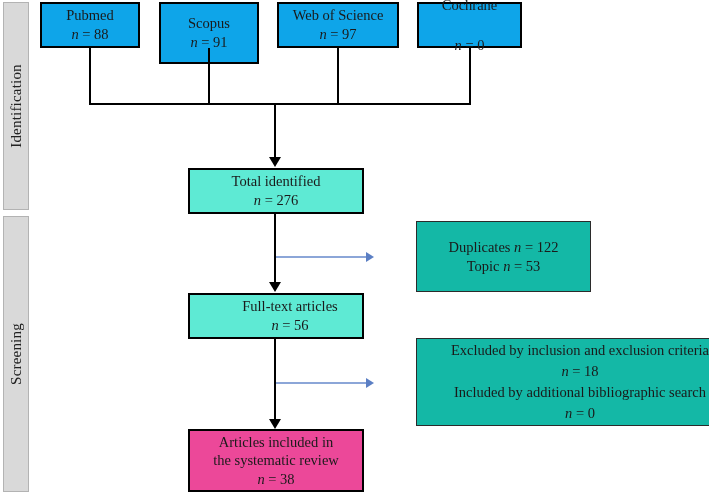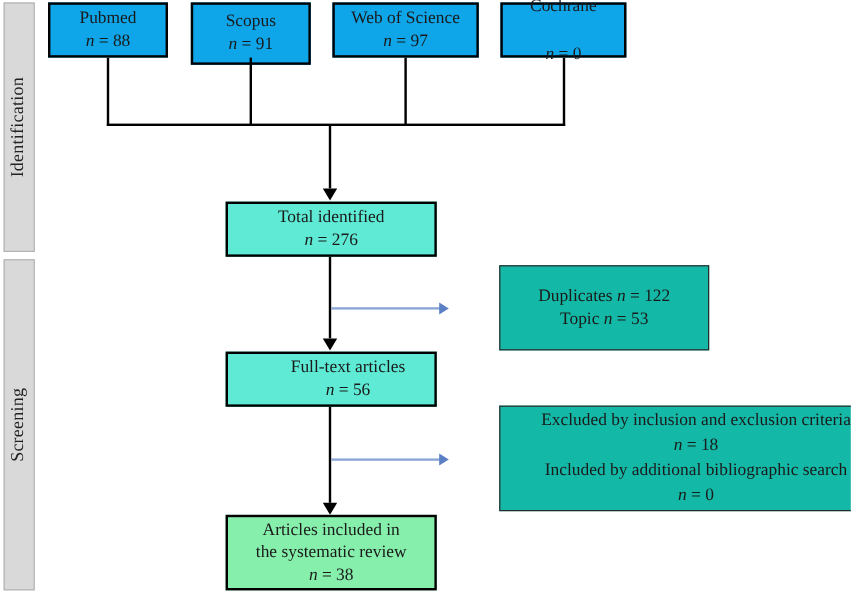--- a/index.html
+++ b/index.html
@@ -58,21 +58,21 @@
   .node .line {
     display: block;
     white-space: nowrap;
   }
   .node .line i {
     font-style: italic;
   }
 
   .src      { background: #0ea5e9; }
   .process  { background: #5eead4; }
-  .result   { background: #86efac; }
+  .result   { background: #ec4899; }
   .excluded {
     background: #14b8a6;
     border: 1.5px solid #2b2b2b;
     margin-left: 40px;
   }
 
   
   .vline {
     position: absolute;
     background: #000000;
@@ -116,21 +116,21 @@
 
   <div class="stage-band" style="left:3px; top:216px; width:26px; height:276px;">
     <span class="stage-label">Screening</span>
   </div>
 
   <div class="node src" style="left:40px; top:2px; width:100px; height:46px;">
     <span class="line">Pubmed</span>
     <span class="line"><i>n</i> = 88</span>
   </div>
 
-  <div class="node src" style="left:159px; top:2px; width:100px; height:52px;">
+  <div class="node src" style="left:159px; top:2px; width:100px; height:62px;">
     <span class="line">Scopus</span>
     <span class="line"><i>n</i> = 91</span>
   </div>
 
   <div class="node src" style="left:277px; top:2px; width:122px; height:46px;">
     <span class="line">Web of Science</span>
     <span class="line"><i>n</i> = 97</span>
   </div>
 
   <div class="node src" style="left:417px; top:2px; width:105px; height:46px;gap:21px;">

